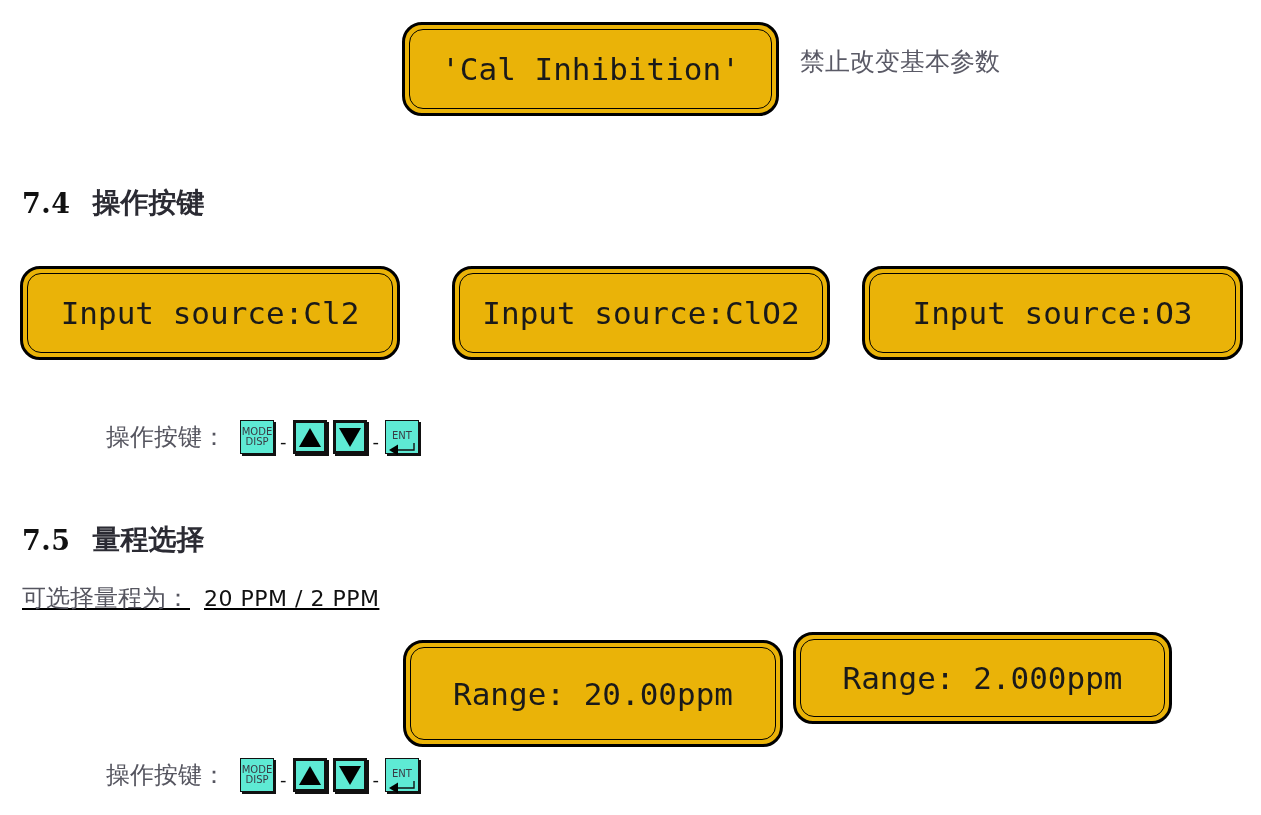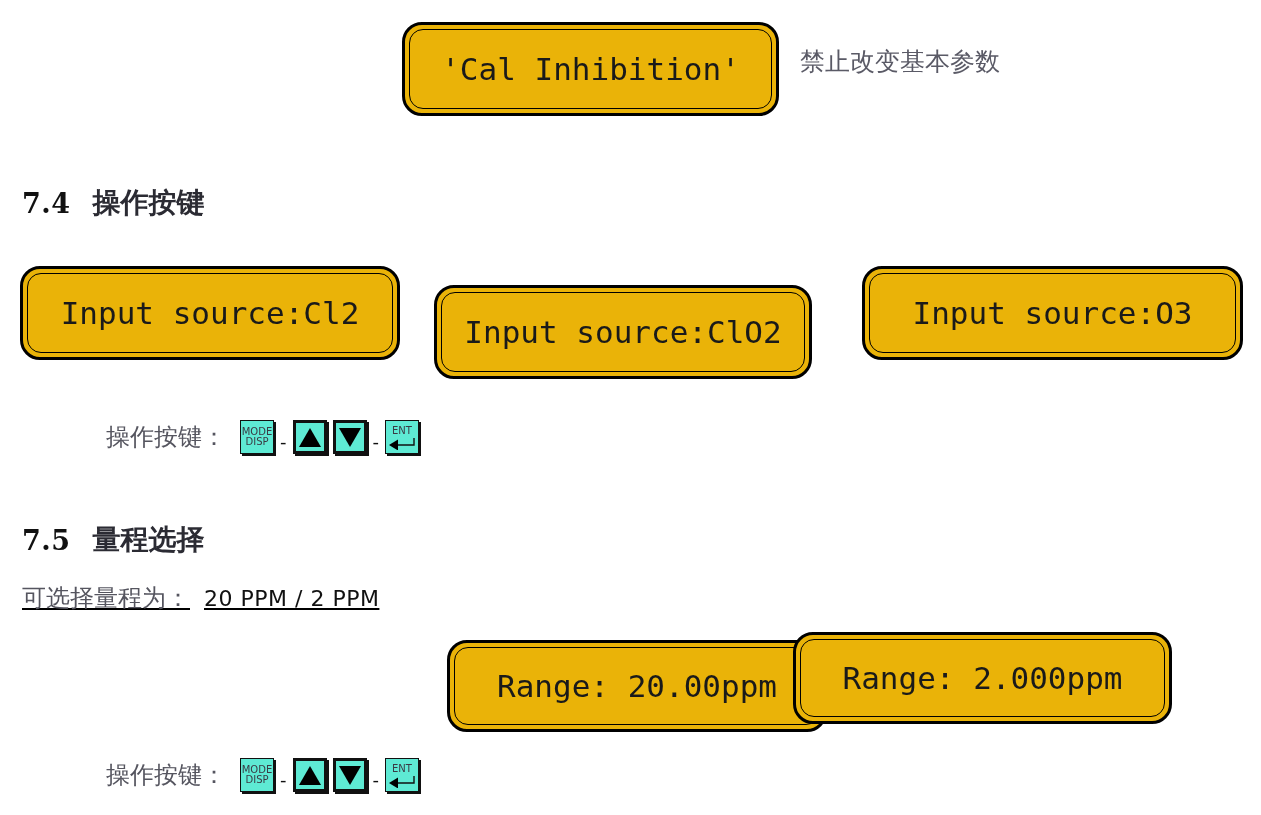--- a/index.html
+++ b/index.html
@@ -150,22 +150,22 @@
   }
   .tri-down {
     border-left: 11px solid transparent;
     border-right: 11px solid transparent;
     border-top: 19px solid #000;
   }
   .key-ent {
     width: 34px;
     height: 34px;
     border: 1.5px solid #111;
-    justify-content: flex-end;
-    padding-top: 2px;
+    justify-content: flex-start;
+    padding-top: 10px;
   }
   .key-ent .ent-label {
     font-family: "DejaVu Sans", "Liberation Sans", sans-serif;
     font-size: 10px;
     color: #3a3a44;
     line-height: 1;
   }
   .key-ent .ent-arrow {
     margin-top: 1px;
     line-height: 1;
@@ -189,21 +189,21 @@
 <div class="annot" style="left:800px; top:45px;">禁止改变基本参数</div>
 
 <div class="section-heading" style="left:22px; top:184px;">
   <span class="sec-num">7.4</span>
   <span class="sec-title">操作按键</span>
 </div>
 
 <div class="lcd" style="left:20px; top:266px; width:380px; height:94px;">
   <span class="lcd-text">Input source:Cl2</span>
 </div>
-<div class="lcd" style="left:434px; top:266px; width:378px; height:94px;margin-top:19px;">
+<div class="lcd" style="left:452px; top:266px; width:378px; height:94px;">
   <span class="lcd-text">Input source:ClO2</span>
 </div>
 <div class="lcd" style="left:862px; top:266px; width:381px; height:94px;">
   <span class="lcd-text">Input source:O3</span>
 </div>
 
 <div class="keyrow" style="left:106px; top:420px;">
   <span class="keyrow-label">操作按键：</span>
 
   <div class="key key-mode">
@@ -237,21 +237,21 @@
 <div class="section-heading" style="left:22px; top:521px;">
   <span class="sec-num">7.5</span>
   <span class="sec-title">量程选择</span>
 </div>
 
 <div class="note-line" style="left:22px; top:582px;text-decoration:underline;">
   <span class="note-label">可选择量程为：</span>
   <span class="note-value">20 PPM / 2 PPM</span>
 </div>
 
-<div class="lcd" style="left:403px; top:640px; width:380px; height:92px;margin-left:44px;">
+<div class="lcd" style="left:403px; top:640px; width:380px; height:107px;">
   <span class="lcd-text">Range: 20.00ppm</span>
 </div>
 <div class="lcd" style="left:793px; top:632px; width:379px; height:92px;">
   <span class="lcd-text">Range: 2.000ppm</span>
 </div>
 
 <div class="keyrow" style="left:106px; top:758px;">
   <span class="keyrow-label">操作按键：</span>
 
   <div class="key key-mode">

